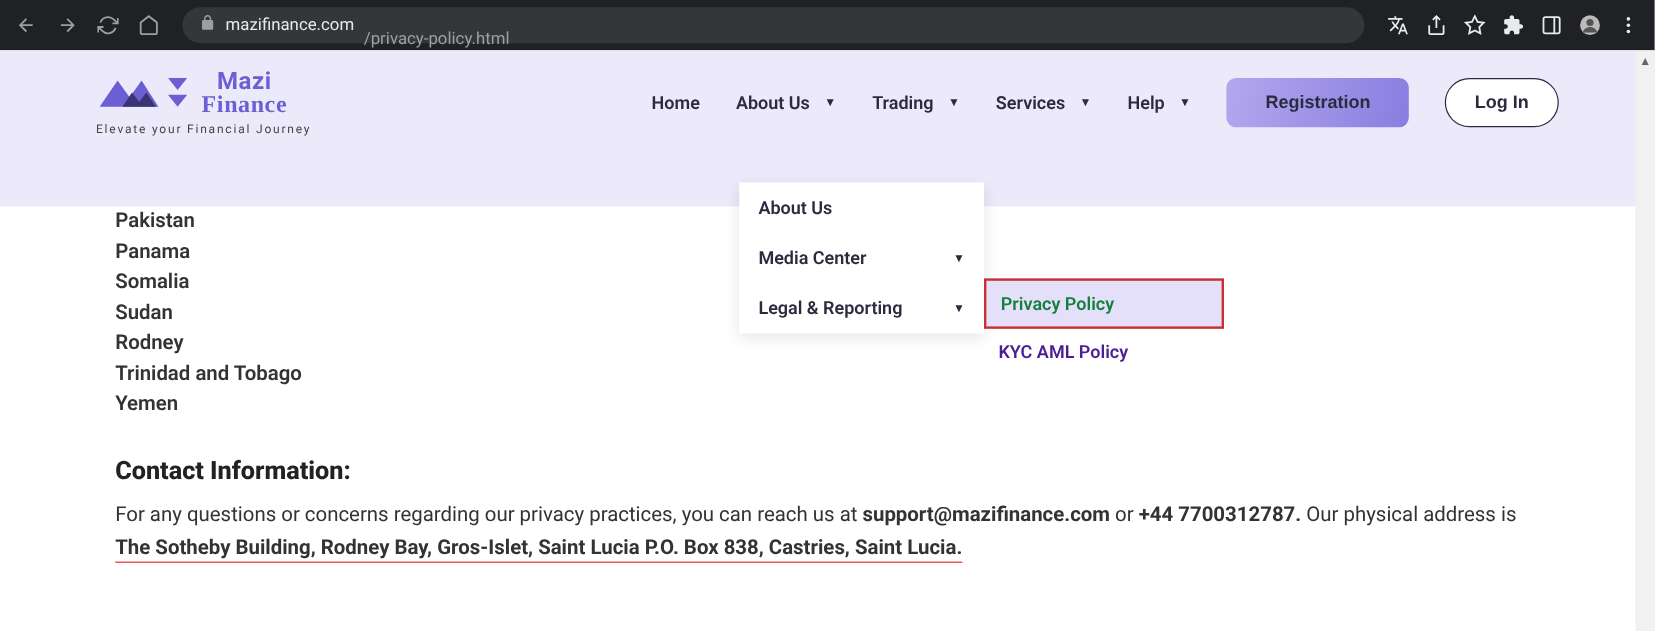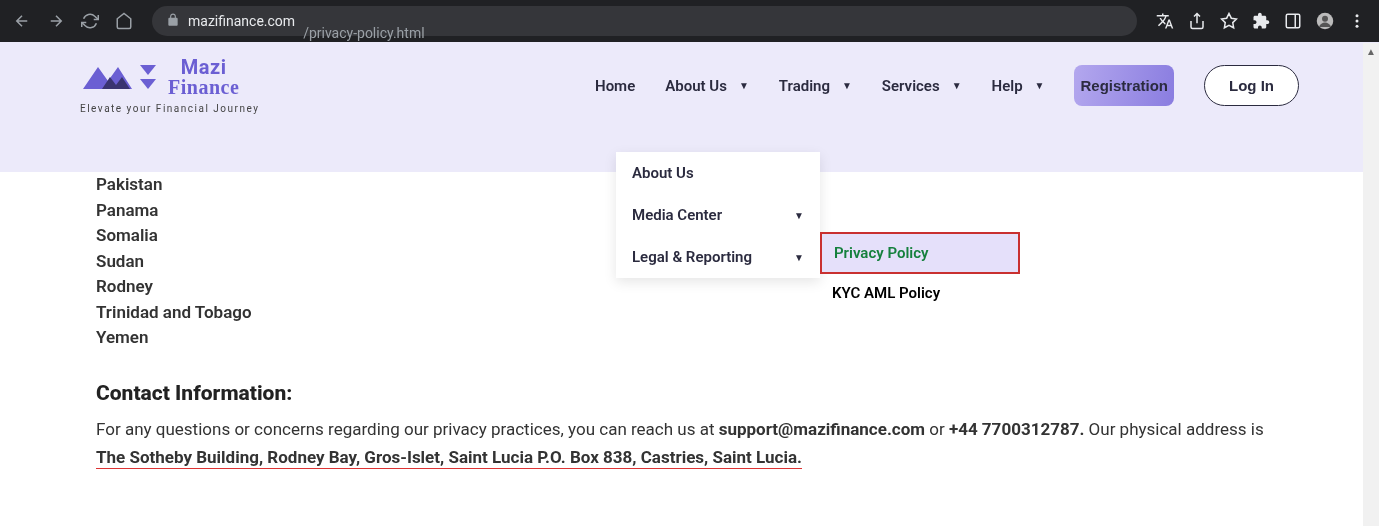--- a/index.html
+++ b/index.html
@@ -88,21 +88,21 @@
   cursor: pointer;
   display: flex;
   align-items: center;
   gap: 6px;
   position: relative;
 }
 .nav-item .caret { font-size: 10px; color: #2b2b3f; margin-left: 6px;}
 .btn-reg {
   background: linear-gradient(100deg, #b3a7ee, #8a7de0);
   color: #2b2b3f;
-  padding: 12px 6px;
+  padding: 12px 32px;
   border-radius: 8px;
   font-weight: 700;
   font-size: 15px;
   cursor: pointer;
   border: none;
 }
 .btn-login {
   background: #fff;
   border: 1.5px solid #2b2b3f;
   color: #2b2b3f;
@@ -147,21 +147,21 @@
   font-size: 15px;
   font-weight: 600;
   cursor: pointer;
 }
 .sub-item.active {
   background: #e5e0fa;
   border: 2px solid #c93030;
   color: #15803d;
 }
 .sub-item.normal {
-  color: #000000;
+  color: #4c1d95;
 }
 
 
 .content {
   background: #fff;
   position: absolute;
   top: 130px;
   left: 0;
   right: 16px;
   bottom: 0;

